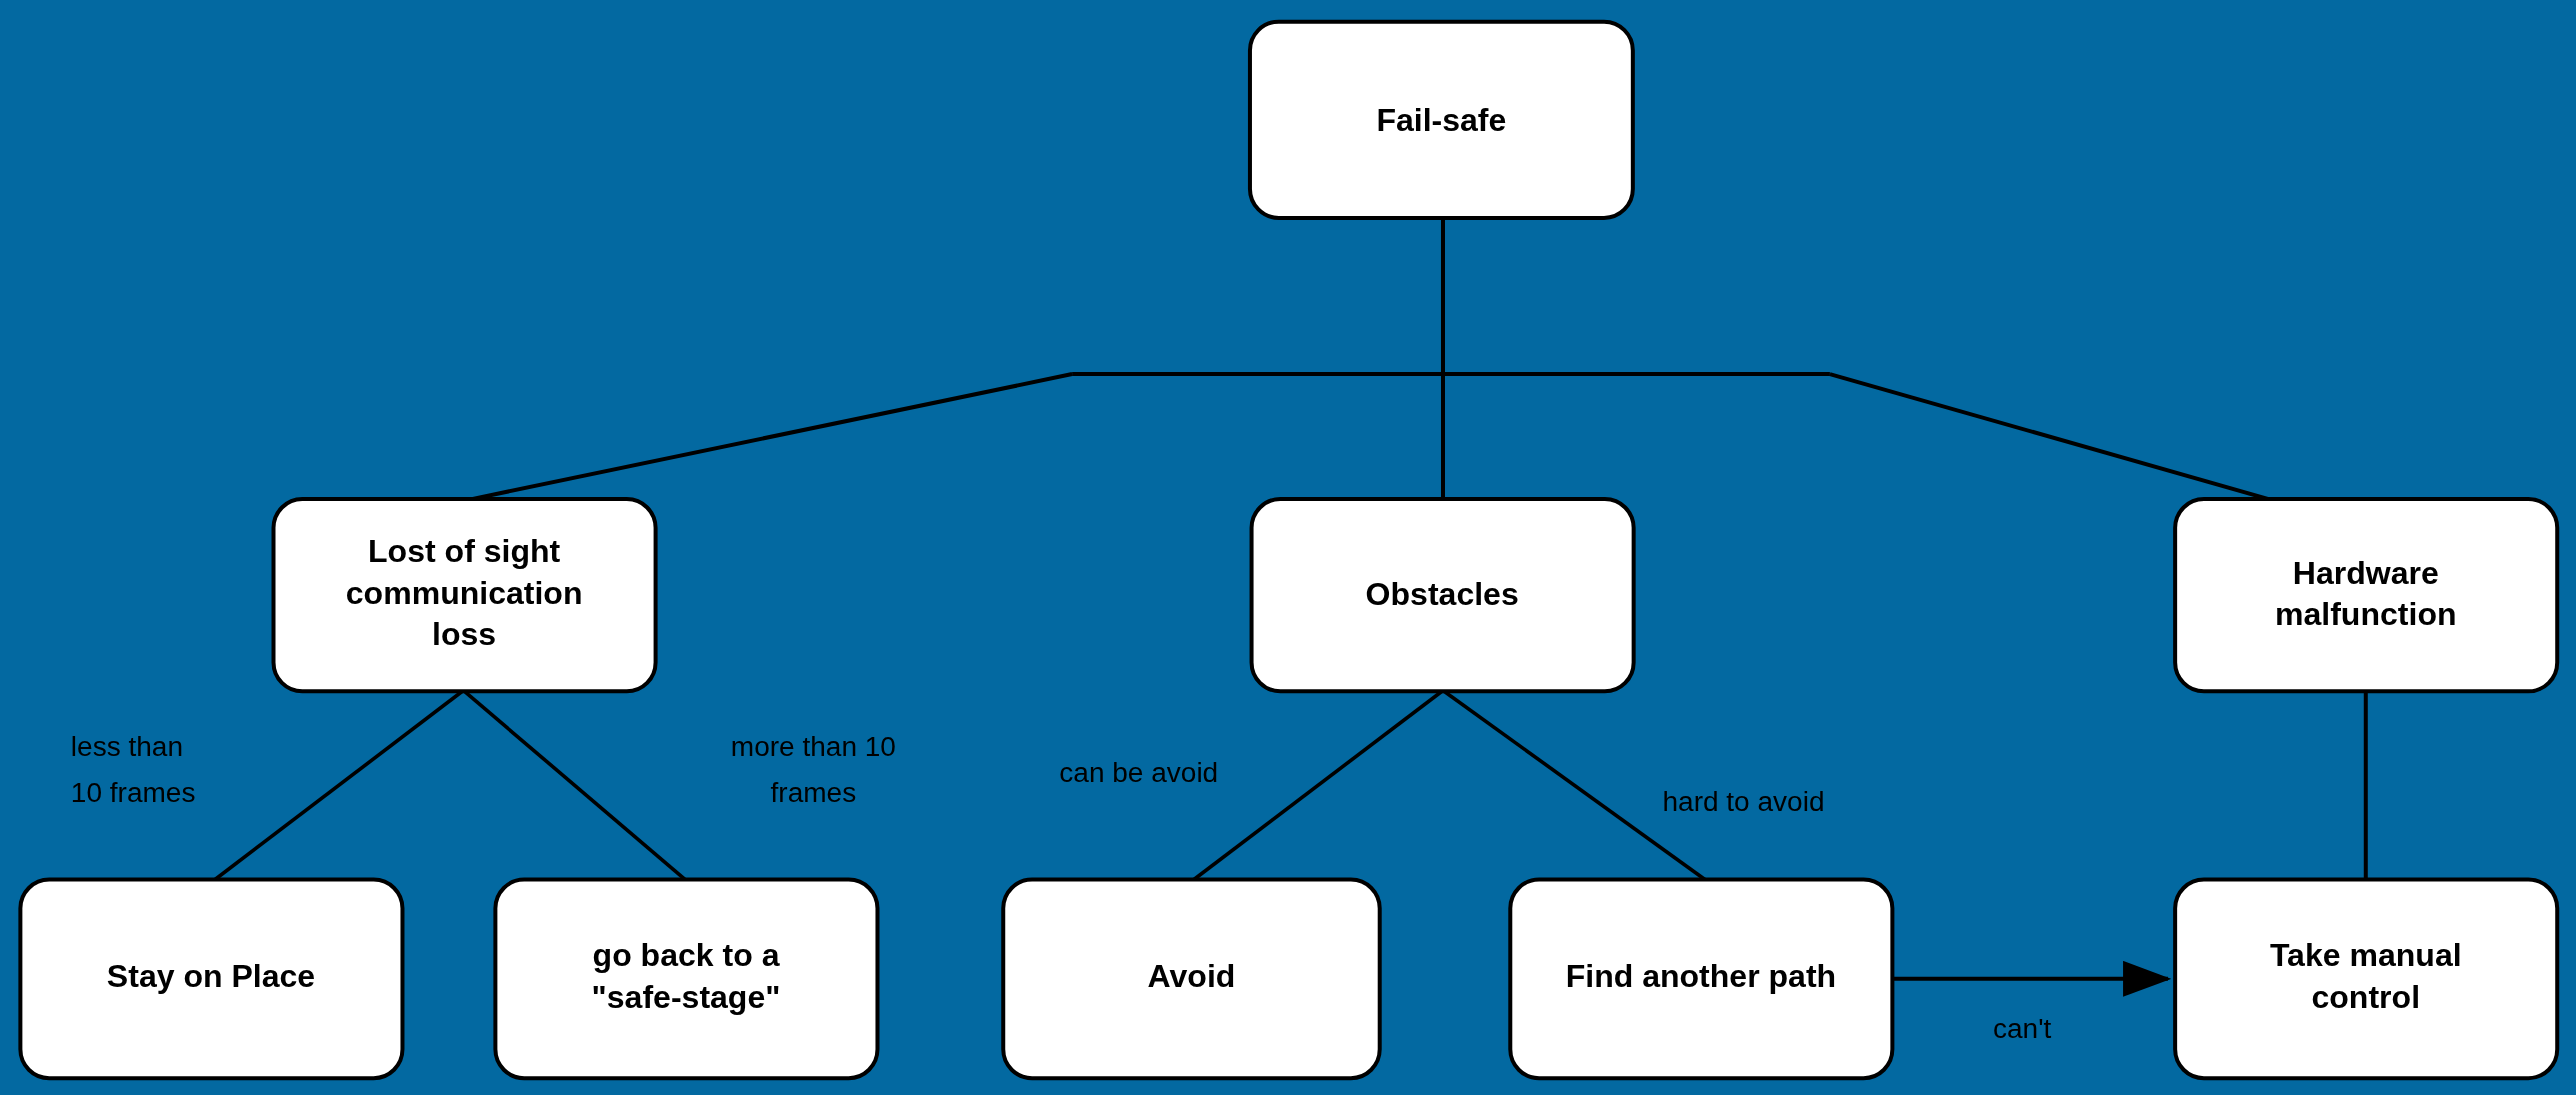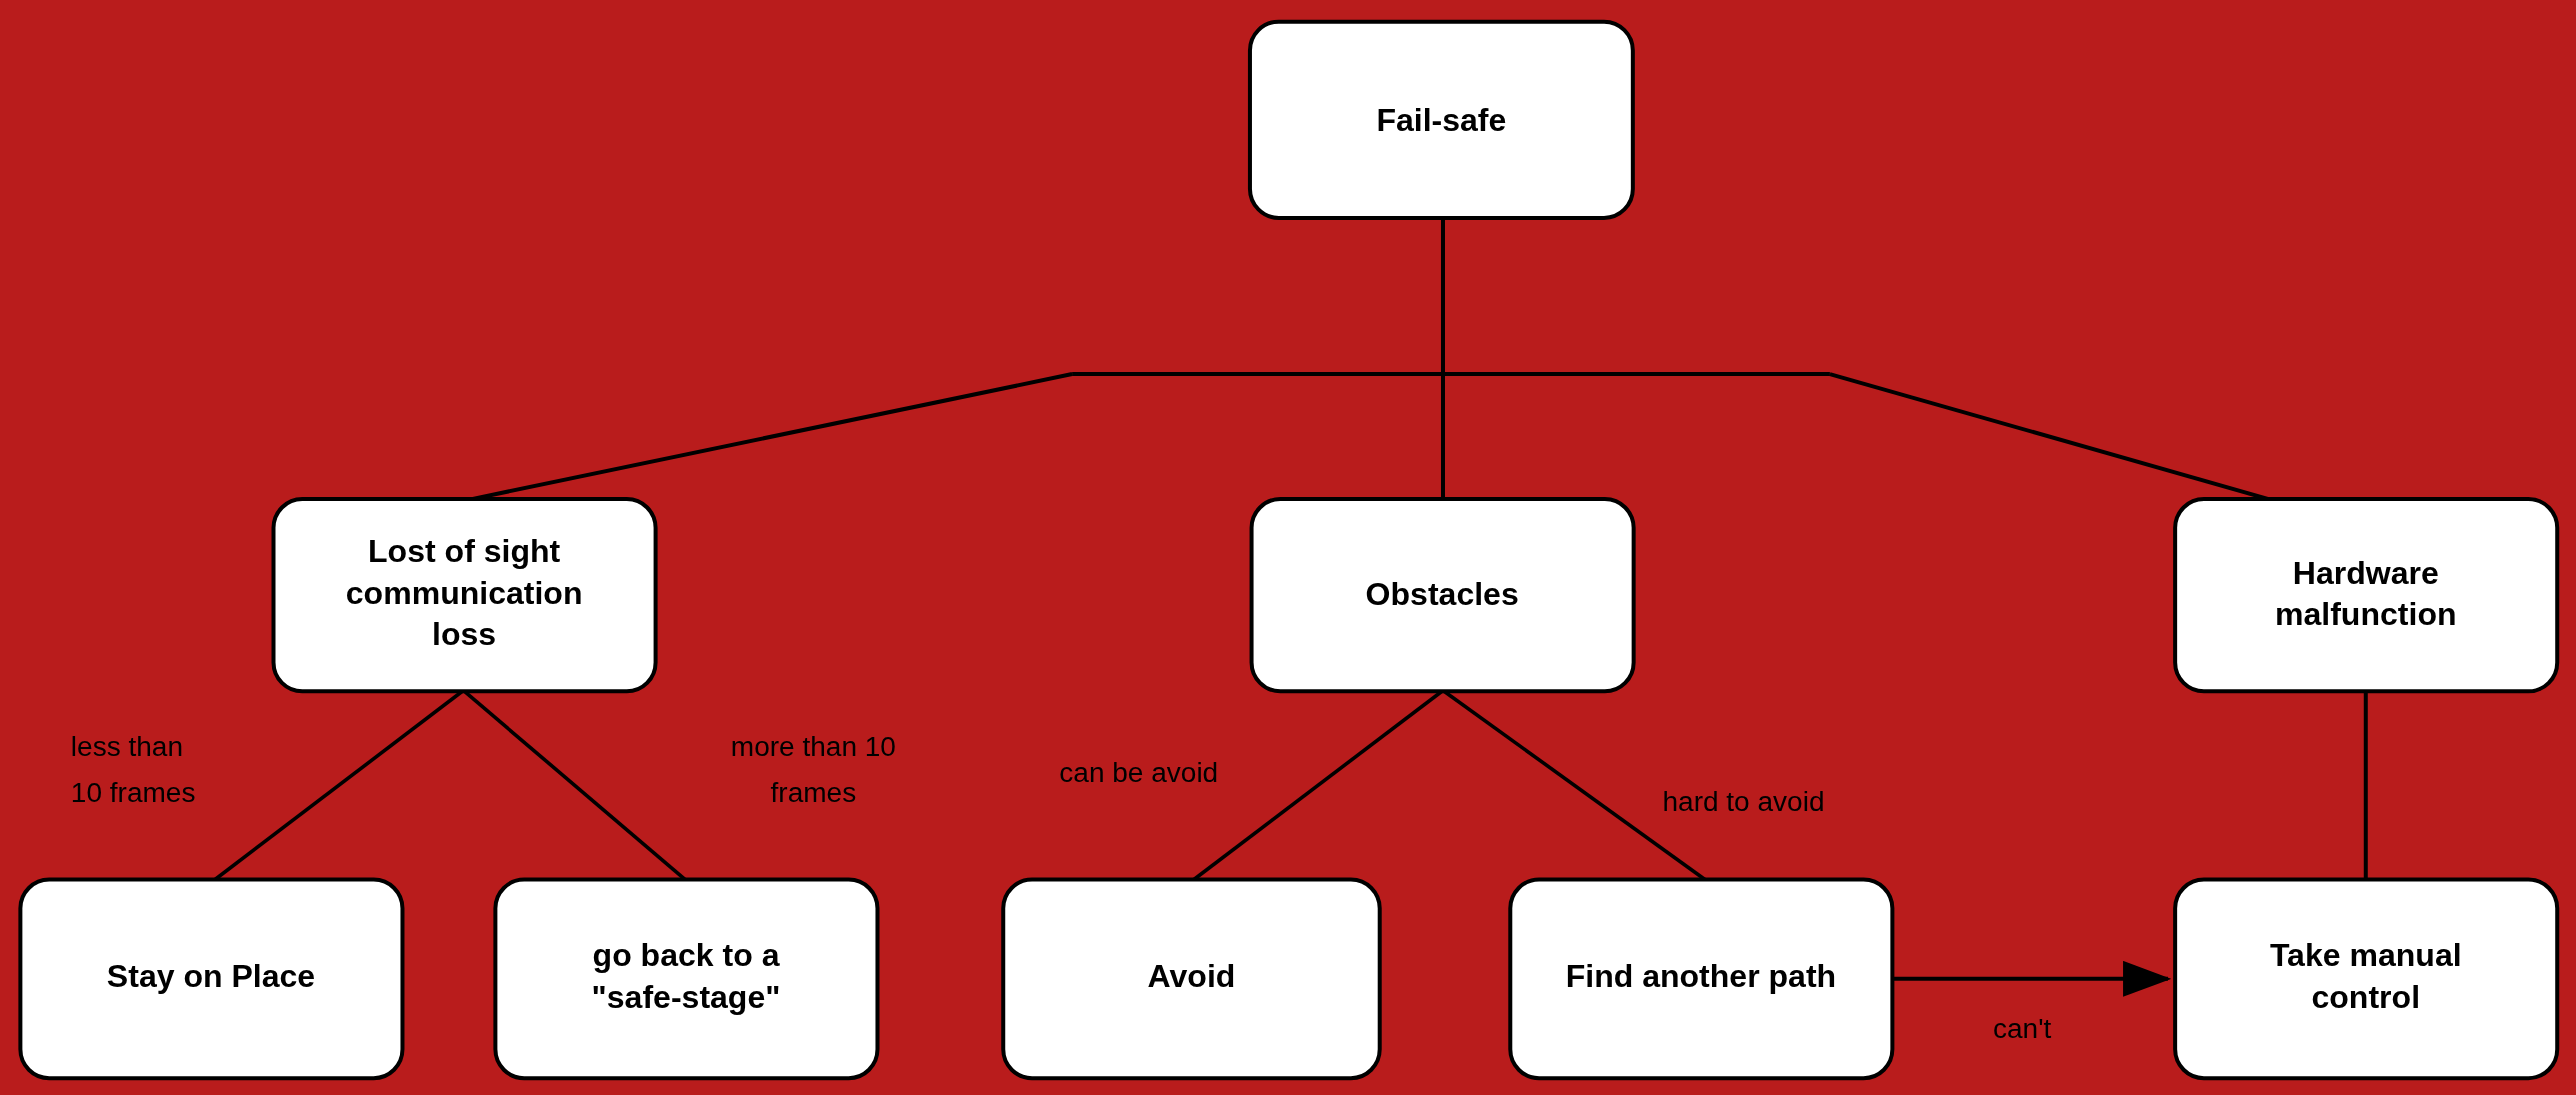--- a/index.html
+++ b/index.html
@@ -8,21 +8,21 @@
     padding: 0;
     background: #ffffff;
   }
   body {
     font-family: "Liberation Sans", sans-serif;
   }
   #diagram-root {
     position: relative;
     width: 2576px;
     height: 1095px;
-    background: #b91c1c;
+    background: #0369a1;
     overflow: hidden;
   }
   svg.canvas {
     position: absolute;
     left: 0;
     top: 0;
     width: 2576px;
     height: 1095px;
     display: block;
   }

